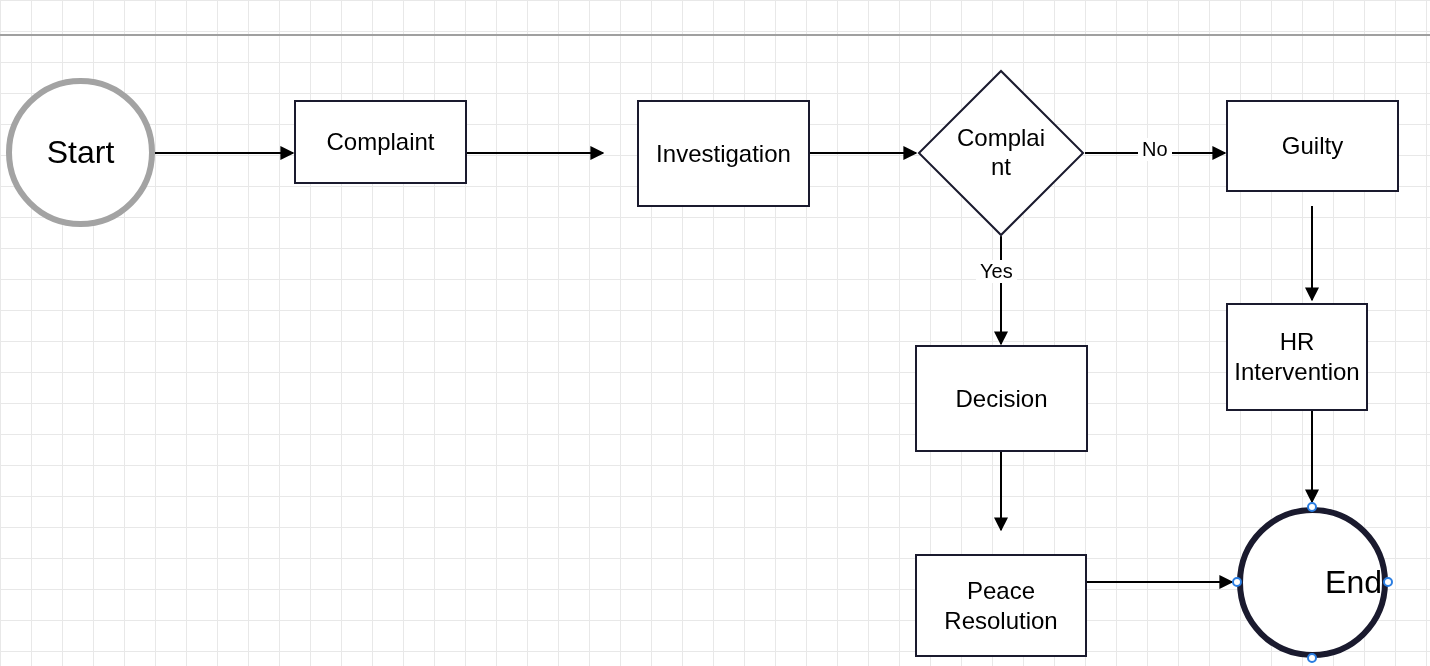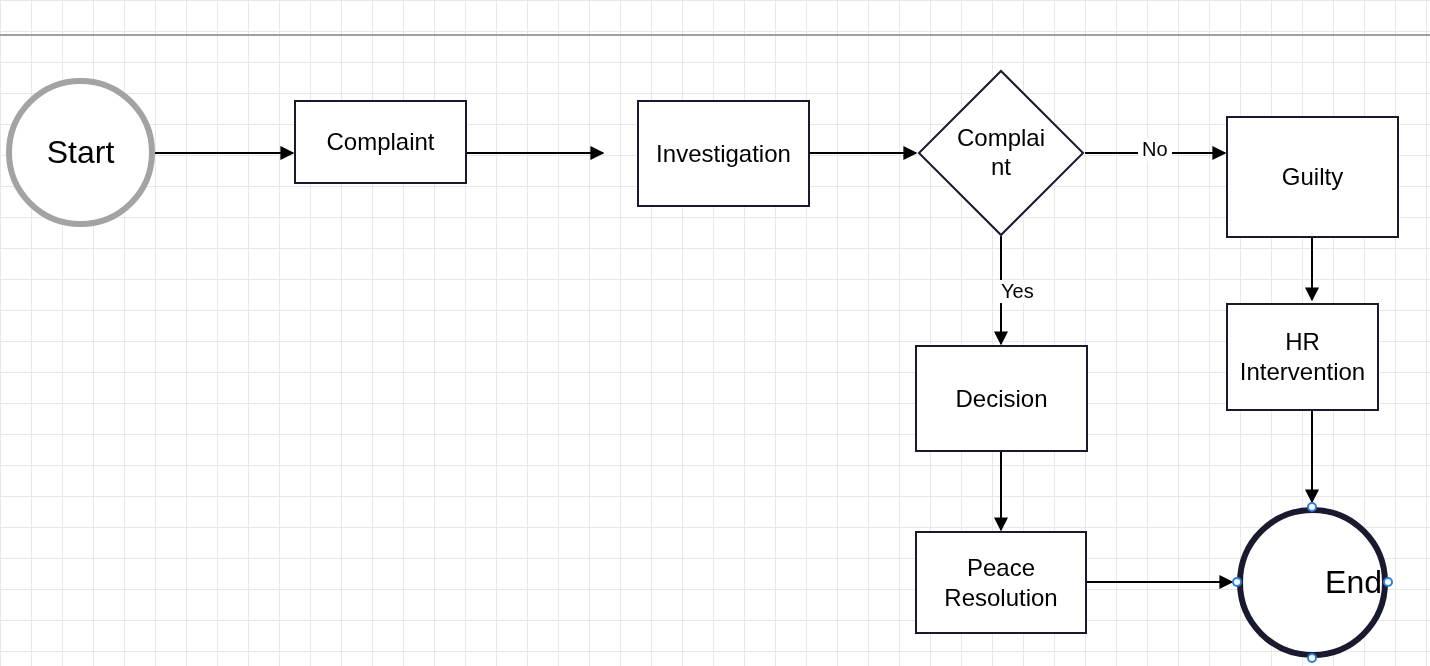--- a/index.html
+++ b/index.html
@@ -128,39 +128,39 @@
 
 <div class="node rect" style="left:604px; top:100px; width:173px; height:107px;margin-left:33px;">
   <span>Investigation</span>
 </div>
 
 <div class="diamond-wrap" style="left:917px; top:92px; width:168px; height:122px;">
   <div class="diamond-shape" style="width:118px; height:118px;"></div>
   <div class="diamond-label">Complaint</div>
 </div>
 
-<div class="node rect" style="left:1226px; top:116px; width:173px; height:122px;">
+<div class="node rect" style="left:1226px; top:100px; width:173px; height:92px;">
   <span>Guilty</span>
 </div>
 
-<div class="node rect" style="left:1226px; top:303px; width:153px; height:108px; line-height:1.25;">
+<div class="node rect" style="left:1226px; top:303px; width:142px; height:108px; line-height:1.25;">
   <span>HR Intervention</span>
 </div>
 
 <div class="node rect" style="left:915px; top:345px; width:173px; height:107px;">
   <span>Decision</span>
 </div>
 
-<div class="node rect" style="left:915px; top:531px; width:172px; height:103px; line-height:1.25;">
+<div class="node rect" style="left:915px; top:554px; width:172px; height:103px; line-height:1.25;">
   <span>Peace Resolution</span>
 </div>
 
 <div class="node circle" style="left:1237px; top:507px; width:151px; height:151px; border-color:#1a1a2e;justify-content:flex-end;">
   <span>End</span>
 </div>
 
 <div class="handle" style="left:1312px; top:507px;"></div>
 <div class="handle" style="left:1237px; top:582px;"></div>
 <div class="handle" style="left:1388px; top:582px;"></div>
 <div class="handle" style="left:1312px; top:658px;"></div>
 
 <div class="edge-label" style="left:1138px; top:138px;">No</div>
-<div class="edge-label" style="left:976px; top:280px;margin-left:21px;">Yes</div>
+<div class="edge-label" style="left:976px; top:260px;">Yes</div>
 
 </body></html>

